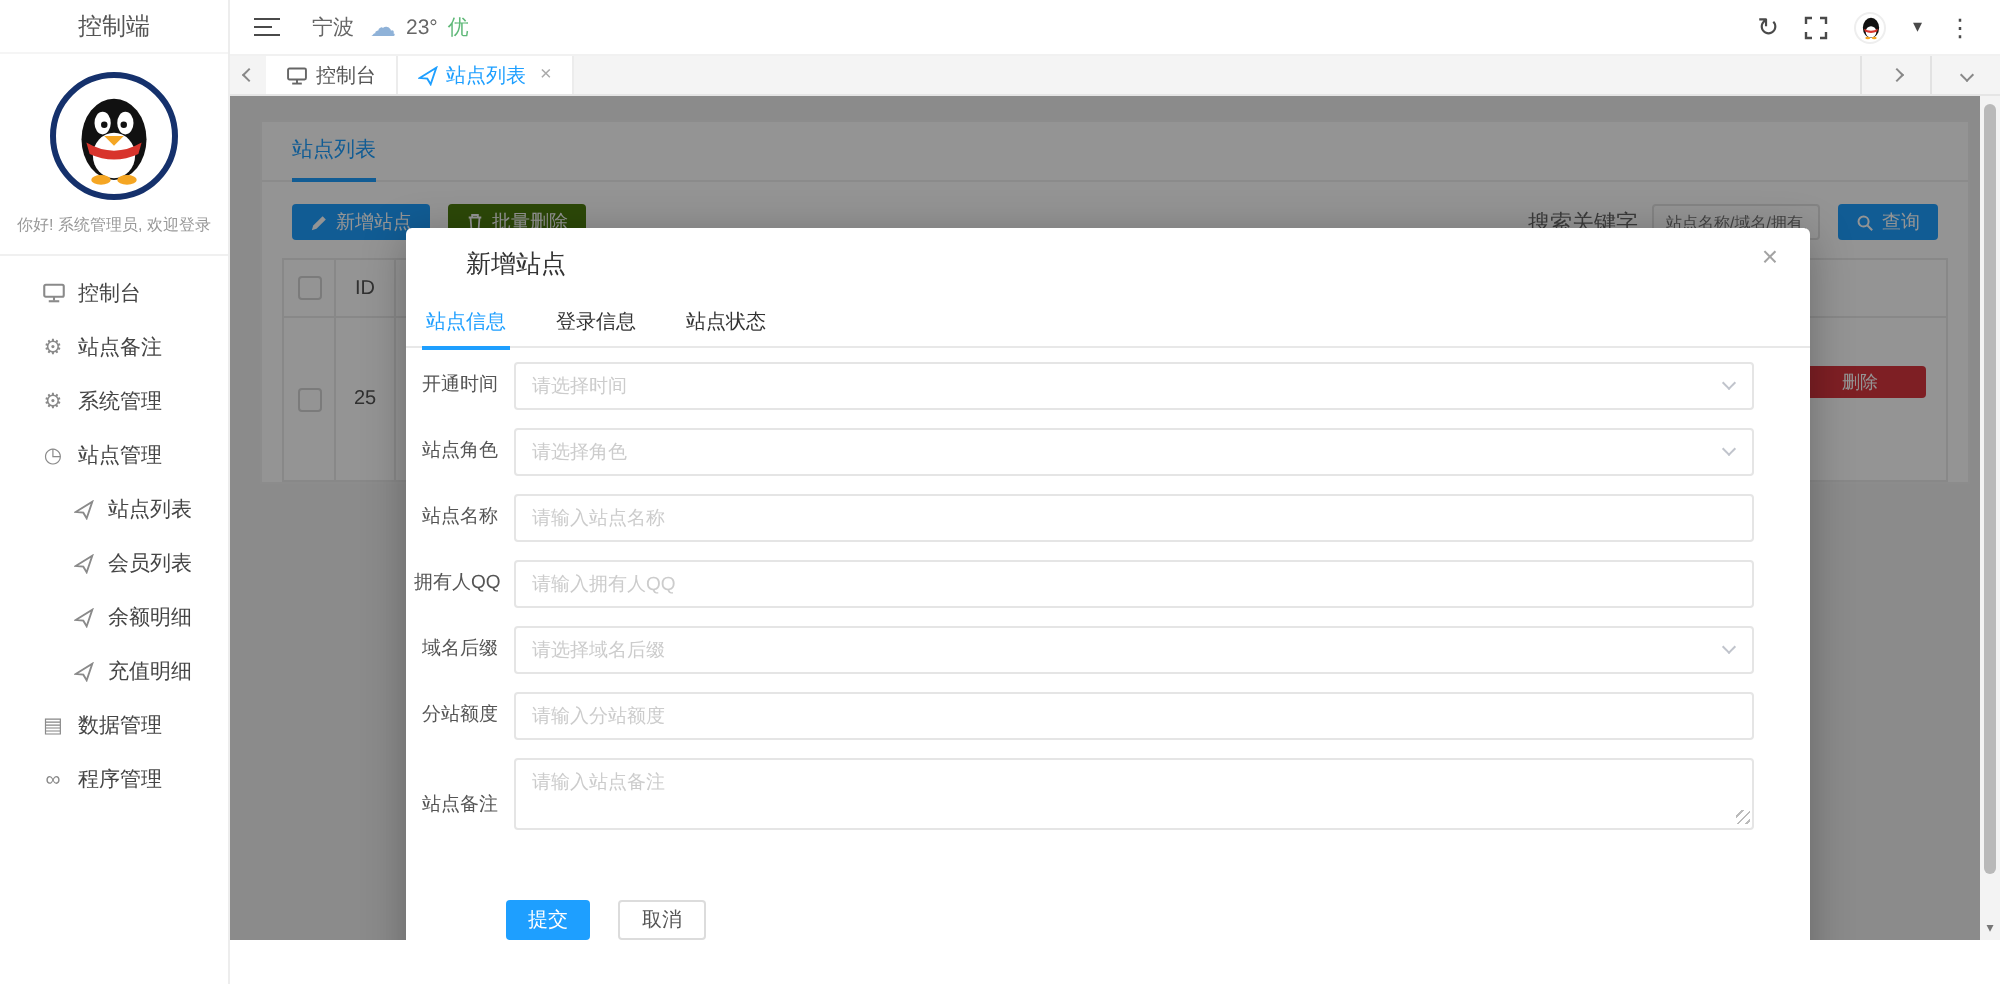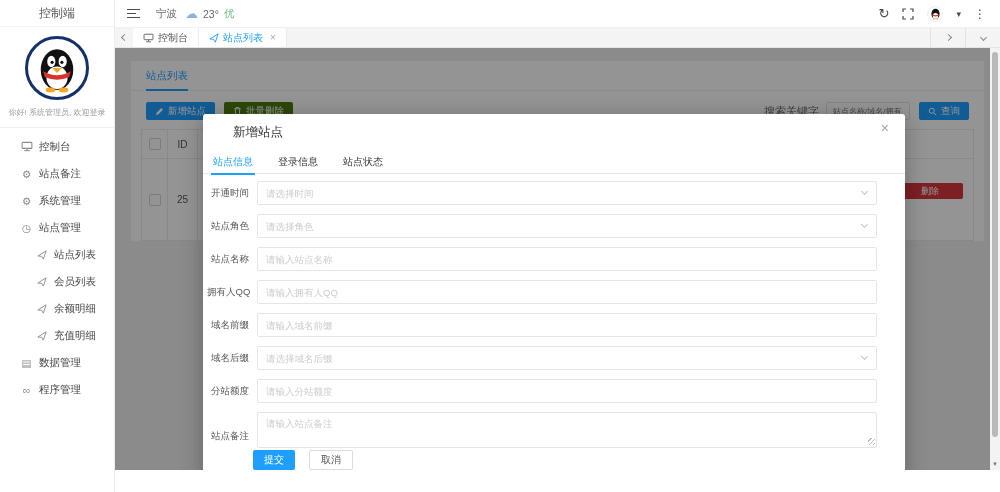--- a/index.html
+++ b/index.html
@@ -367,26 +367,20 @@
           <input class="fin" placeholder="请输入站点名称" style="">
         </span>
       </div>
       <div class="frow">
         <span class="flabel">拥有人QQ</span>
         <span class="fctrl">
           <input class="fin" placeholder="请输入拥有人QQ" style="">
         </span>
       </div>
       <div class="frow">
-        <span class="flabel">域名前缀</span>
-        <span class="fctrl">
-          <input class="fin" placeholder="请输入域名前缀" style="">
-        </span>
-      </div>
-      <div class="frow">
         <span class="flabel">域名后缀</span>
         <span class="fctrl">
           <input class="fin" readonly="" placeholder="请选择域名后缀" style="">
           <i class="sel-arrow"></i>
         </span>
       </div>
       <div class="frow">
         <span class="flabel">分站额度</span>
         <span class="fctrl">
           <input class="fin" placeholder="请输入分站额度" style="">

